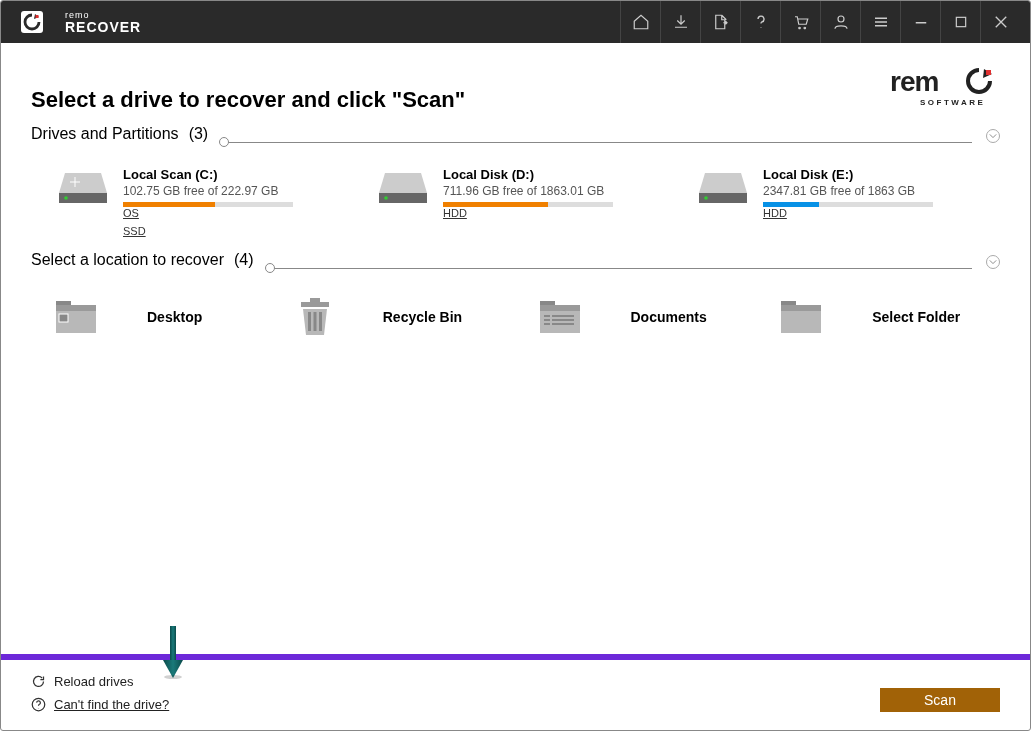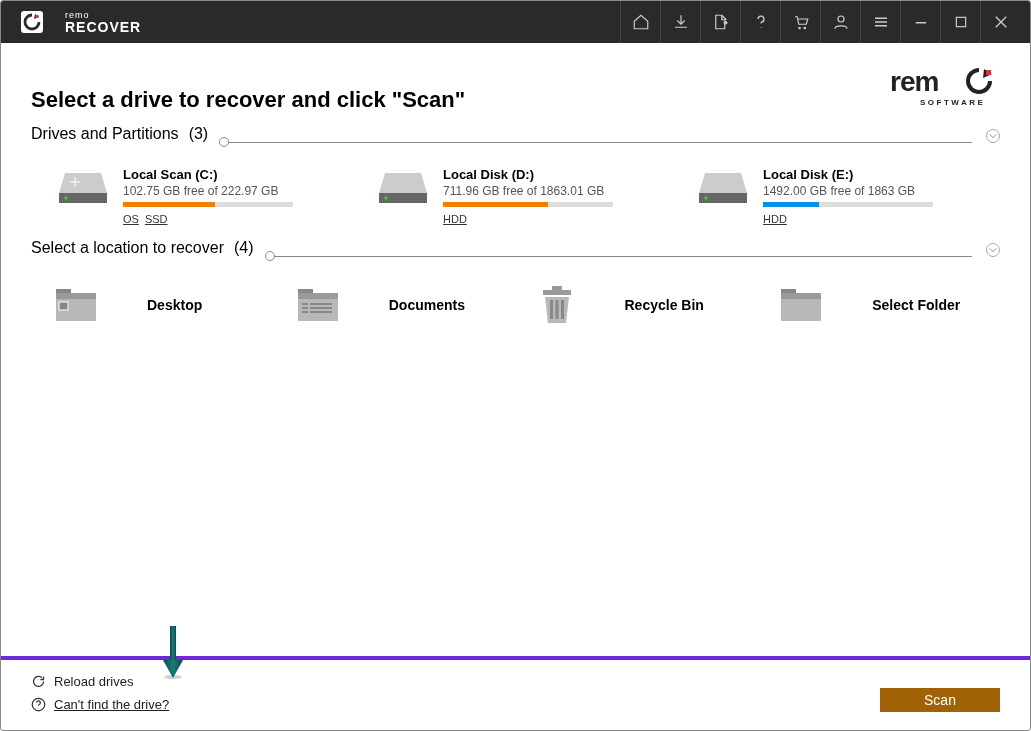--- a/index.html
+++ b/index.html
@@ -89,41 +89,41 @@
   .drive-icon { flex-shrink: 0; }
   .drive-info { flex: 1; }
   .drive-name { font-size: 13px; font-weight: bold; }
   .drive-free { font-size: 12px; color: #555; margin-top: 2px; }
   .drive-bar {
     width: 170px; height: 5px; background: #ddd;
     margin-top: 4px; position: relative;
   }
   .drive-bar-fill { height: 100%; }
   .drive-tags {
-    margin-top: 6px; font-size: 11px; color: #333;
+    margin-top: 0; font-size: 11px; color: #333;
     text-decoration: underline;
-    display: flex; gap: 6px;
+    display: flex; gap: 6px; flex-direction: column;
   }
   .drive-tags span { cursor: pointer; }
   .locations-row {
     display: flex;
     gap: 22px;
     margin-top: 28px;
     padding-left: 24px;
   }
   .location-card {
     display: flex; align-items: center; gap: 22px;
     width: 220px;
     cursor: pointer;
   }
   .location-label { font-size: 14px; font-weight: 600; margin-left: 28px; }
   .footer {
     position: absolute;
     left: 0; right: 0; bottom: 0;
-    border-top: 4px solid #6d28d9;
+    border-top: 6px solid #6d28d9;
     padding: 14px 30px 18px 30px;
     display: flex;
     justify-content: space-between;
     align-items: flex-end;
   }
   .footer-left { display: flex; flex-direction: column; gap: 8px; }
   .footer-link {
     display: flex; align-items: center; gap: 8px;
     font-size: 13px; color: #222;
     cursor: pointer;
@@ -288,21 +288,21 @@
     </div>
 
     <div class="drive-card">
       <svg class="drive-icon" width="52" height="40" viewBox="0 0 52 40">
         <path d="M2 26 L8 6 H44 L50 26 Z" fill="#ccc"></path>
         <rect x="2" y="26" width="48" height="10" fill="#666"></rect>
         <circle cx="9" cy="31" r="1.8" fill="#3c3"></circle>
       </svg>
       <div class="drive-info">
         <div class="drive-name">Local Disk (E:)</div>
-        <div class="drive-free">1492.00 GB free of 1863 GB</div>
+        <div class="drive-free">2347.81 GB free of 1863 GB</div>
         <div class="drive-bar">
             <div class="drive-bar-fill" id="bar2" style="width: 33%; background: rgb(7, 145, 230);"></div>
           </div>
         <div class="drive-tags">
           <span>HDD</span>
         </div>
       </div>
     </div>
   </div>
 
@@ -321,45 +321,45 @@
 
   <div class="locations-row">
     <div class="location-card">
       <svg width="42" height="36" viewBox="0 0 42 36">
         <rect x="1" y="2" width="15" height="6" fill="#888"></rect>
         <rect x="1" y="6" width="40" height="28" fill="#b8b8b8"></rect>
         <rect x="1" y="6" width="40" height="6" fill="#9a9a9a"></rect>
         <rect x="4" y="15" width="9" height="8" fill="#888" stroke="#fff"></rect>
       </svg>
       <div class="location-label">Desktop</div>
+    </div>
+    <div class="location-card">
+      <svg width="36" height="40" viewBox="0 0 36 40">
+        <rect x="4" y="5" width="28" height="5" fill="#9a9a9a"></rect>
+        <rect x="13" y="1" width="10" height="4" fill="#9a9a9a"></rect>
+        <path d="M6 12 H30 L27 38 H9 Z" fill="#b8b8b8"></path>
+        <rect x="11" y="15" width="3" height="19" fill="#888"></rect>
+        <rect x="16.5" y="15" width="3" height="19" fill="#888"></rect>
+        <rect x="22" y="15" width="3" height="19" fill="#888"></rect>
+      </svg>
+      <div class="location-label">Recycle Bin</div>
     </div>
     <div class="location-card">
       <svg width="42" height="36" viewBox="0 0 42 36">
         <rect x="1" y="2" width="15" height="6" fill="#888"></rect>
         <rect x="1" y="6" width="40" height="28" fill="#b8b8b8"></rect>
         <rect x="1" y="6" width="40" height="6" fill="#9a9a9a"></rect>
         <rect x="5" y="16" width="6" height="2" fill="#888"></rect>
           <rect x="13" y="16" width="22" height="2" fill="#888"></rect>
         <rect x="5" y="20" width="6" height="2" fill="#888"></rect>
           <rect x="13" y="20" width="22" height="2" fill="#888"></rect>
         <rect x="5" y="24" width="6" height="2" fill="#888"></rect>
           <rect x="13" y="24" width="22" height="2" fill="#888"></rect>
       </svg>
       <div class="location-label">Documents</div>
-    </div>
-    <div class="location-card">
-      <svg width="36" height="40" viewBox="0 0 36 40">
-        <rect x="4" y="5" width="28" height="5" fill="#9a9a9a"></rect>
-        <rect x="13" y="1" width="10" height="4" fill="#9a9a9a"></rect>
-        <path d="M6 12 H30 L27 38 H9 Z" fill="#b8b8b8"></path>
-        <rect x="11" y="15" width="3" height="19" fill="#888"></rect>
-        <rect x="16.5" y="15" width="3" height="19" fill="#888"></rect>
-        <rect x="22" y="15" width="3" height="19" fill="#888"></rect>
-      </svg>
-      <div class="location-label">Recycle Bin</div>
     </div>
     <div class="location-card">
       <svg width="42" height="36" viewBox="0 0 42 36">
         <rect x="1" y="2" width="15" height="6" fill="#888"></rect>
         <rect x="1" y="6" width="40" height="28" fill="#b8b8b8"></rect>
         <rect x="1" y="6" width="40" height="6" fill="#9a9a9a"></rect>
       </svg>
       <div class="location-label">Select Folder</div>
     </div>
   </div>

